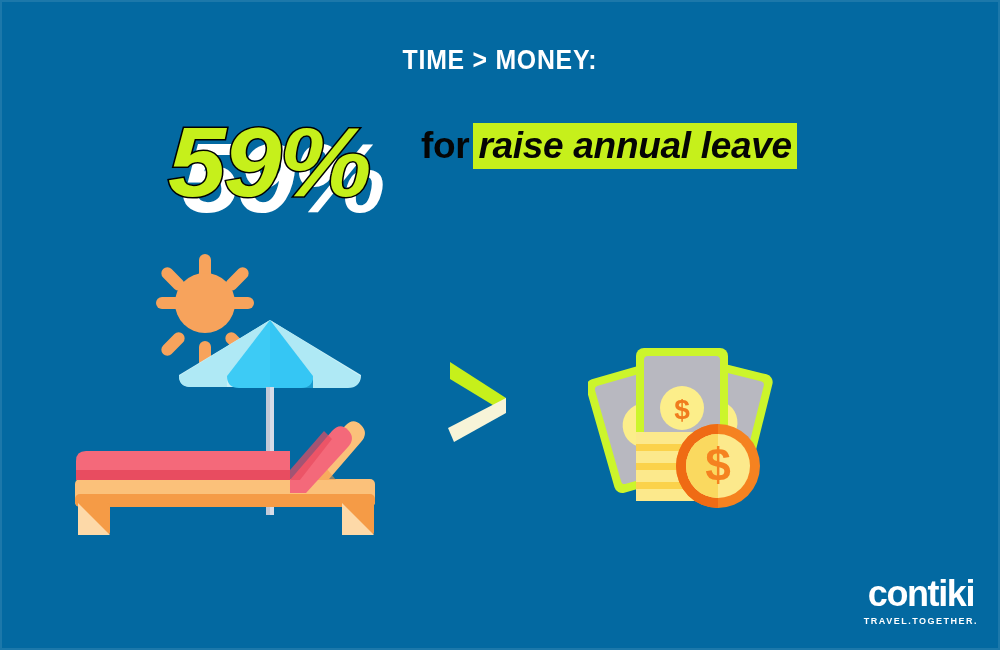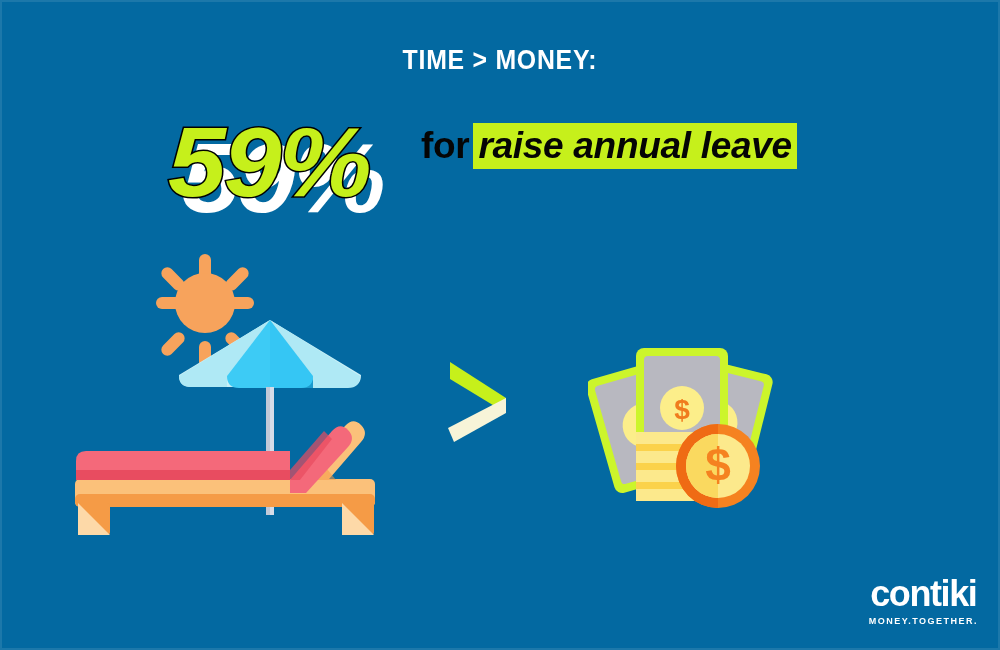--- a/index.html
+++ b/index.html
@@ -273,16 +273,16 @@
         <path d="M130 96 A42 42 0 0 0 130 180 Z" fill="#EF6B14"></path>
         <circle cx="130" cy="138" r="32" fill="#FCE98C"></circle>
         <path d="M130 106 A32 32 0 0 0 130 170 Z" fill="#FAD95F"></path>
         <text x="130" y="153" font-family="Liberation Sans, sans-serif" font-size="46" font-weight="bold" fill="#F58220" text-anchor="middle">$</text>
       </g>
     </svg>
   </div>
 
   <div id="logo">
     <div id="logo-word">contiki</div>
-    <div id="logo-tag">MONEY.TOGETHER.</div>
+    <div id="logo-tag">TRAVEL.TOGETHER.</div>
   </div>
 
 </div>
 
 </body></html>

